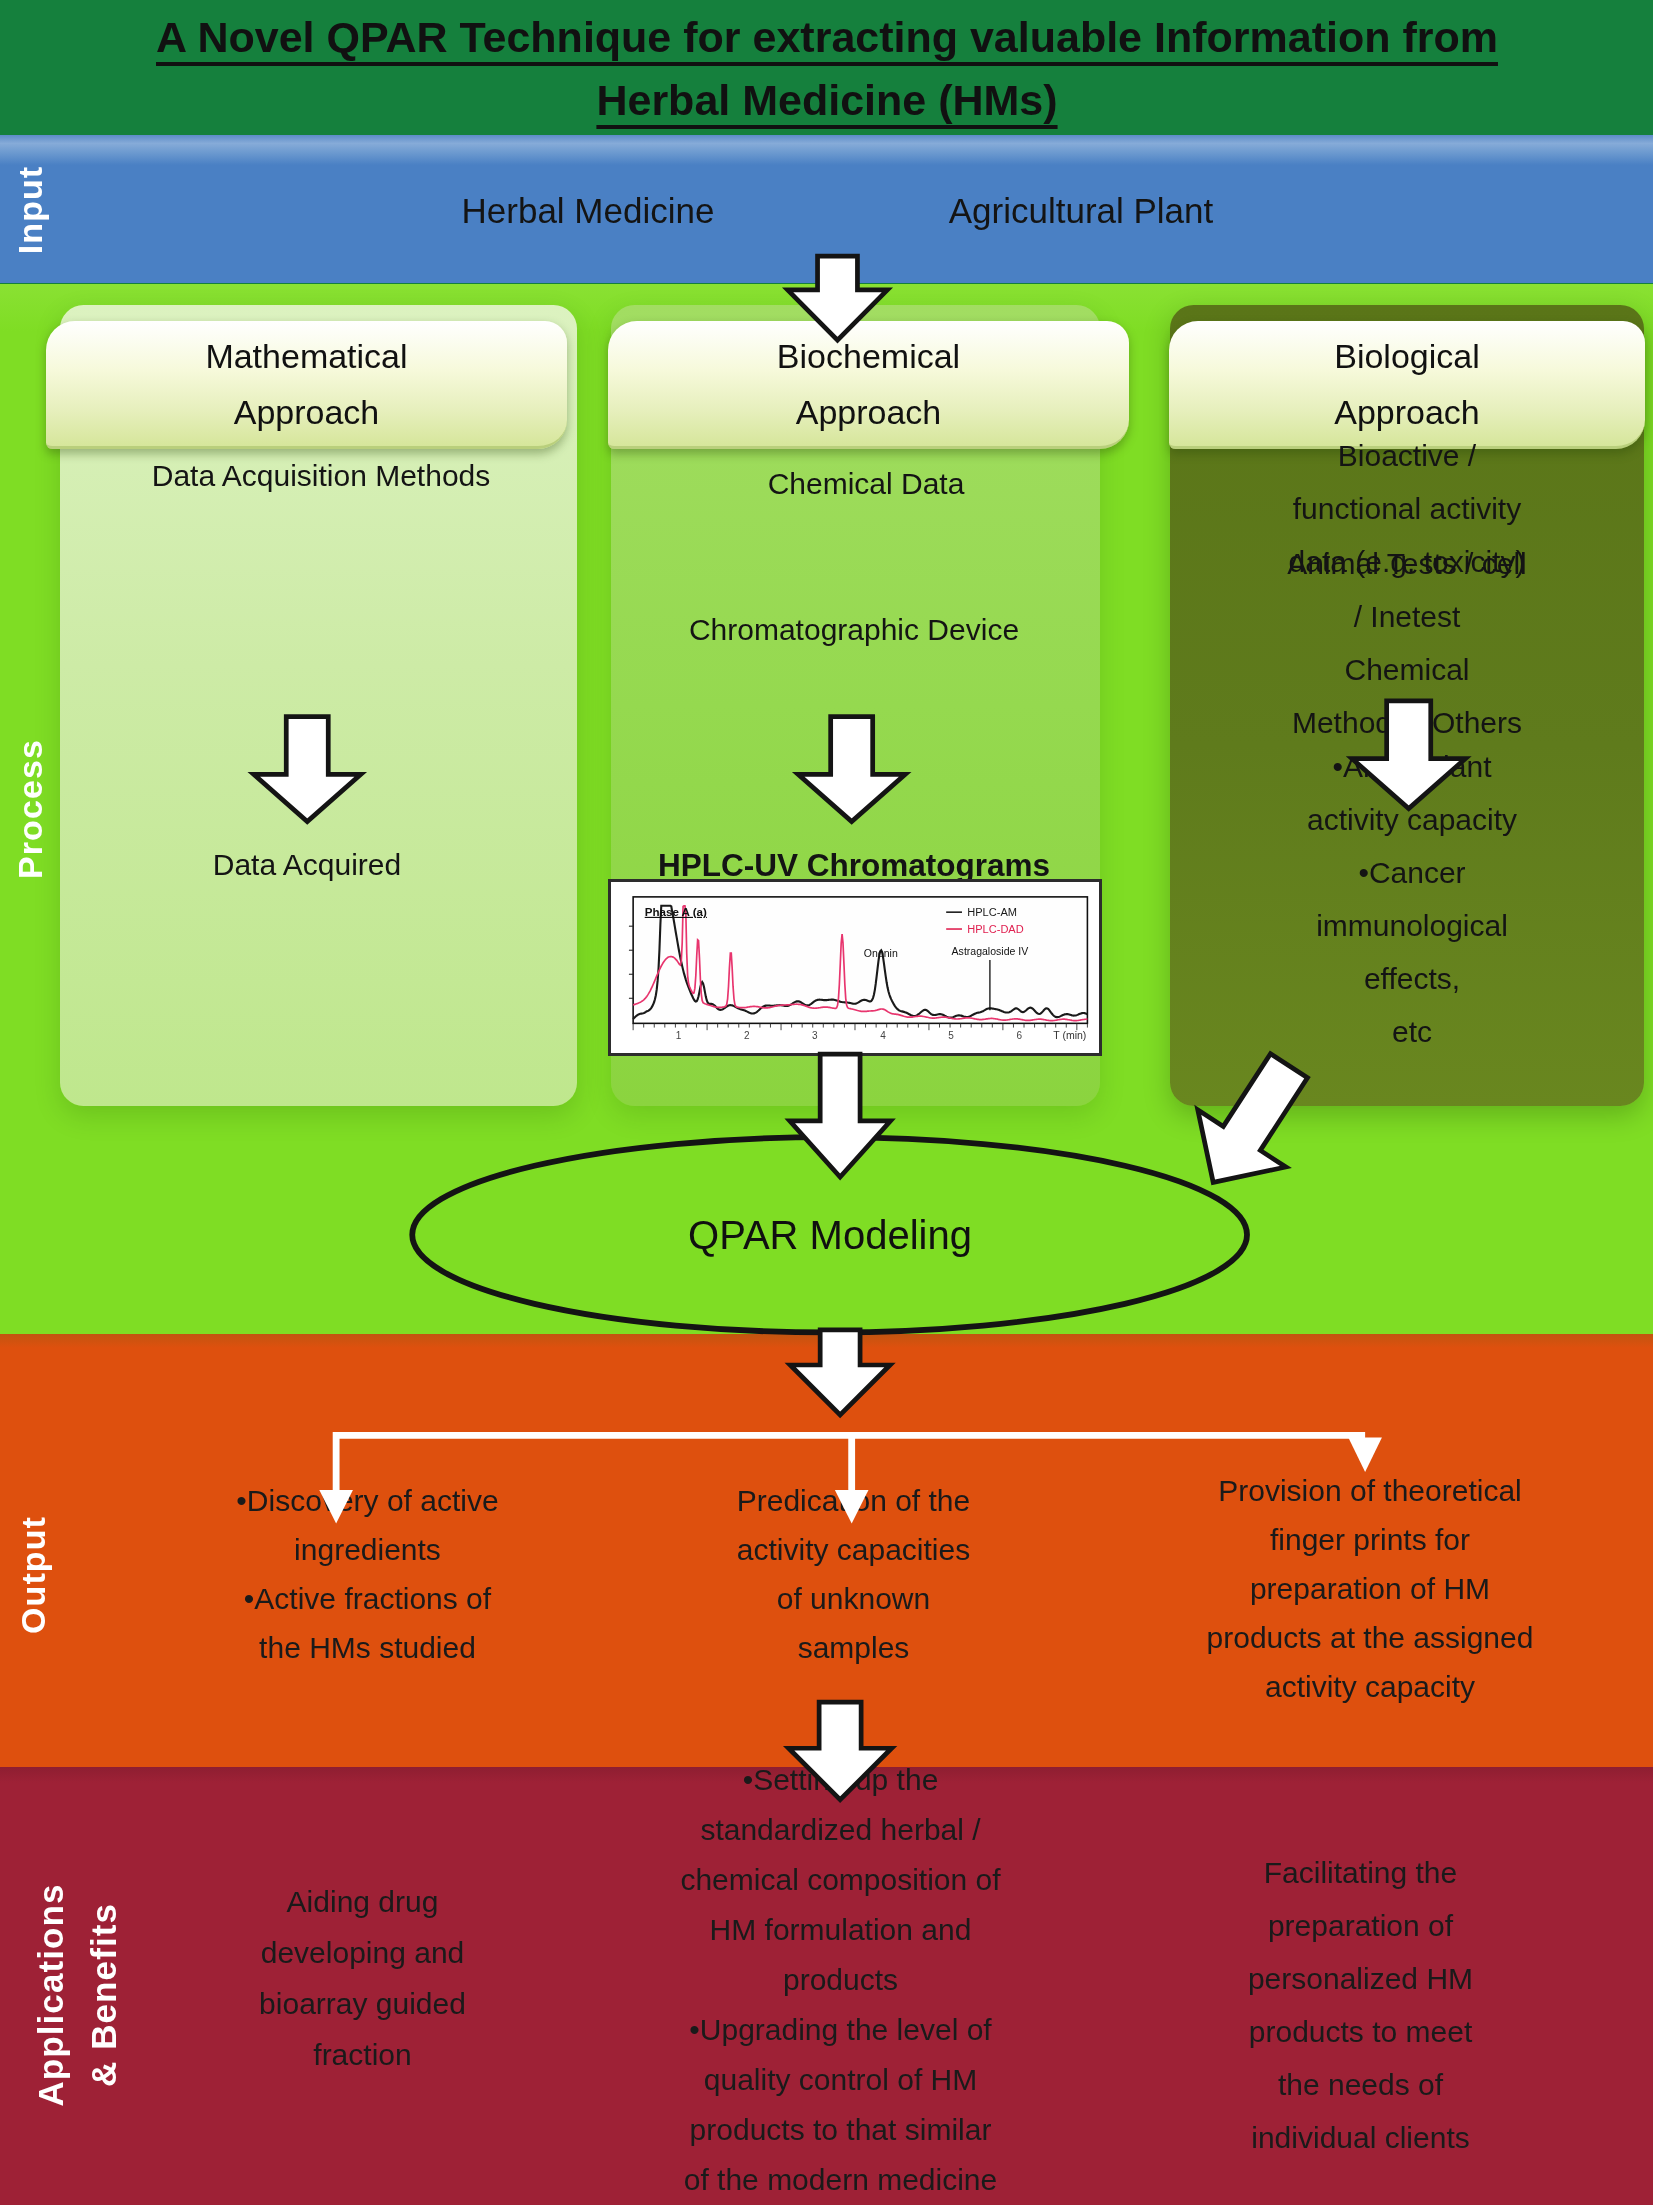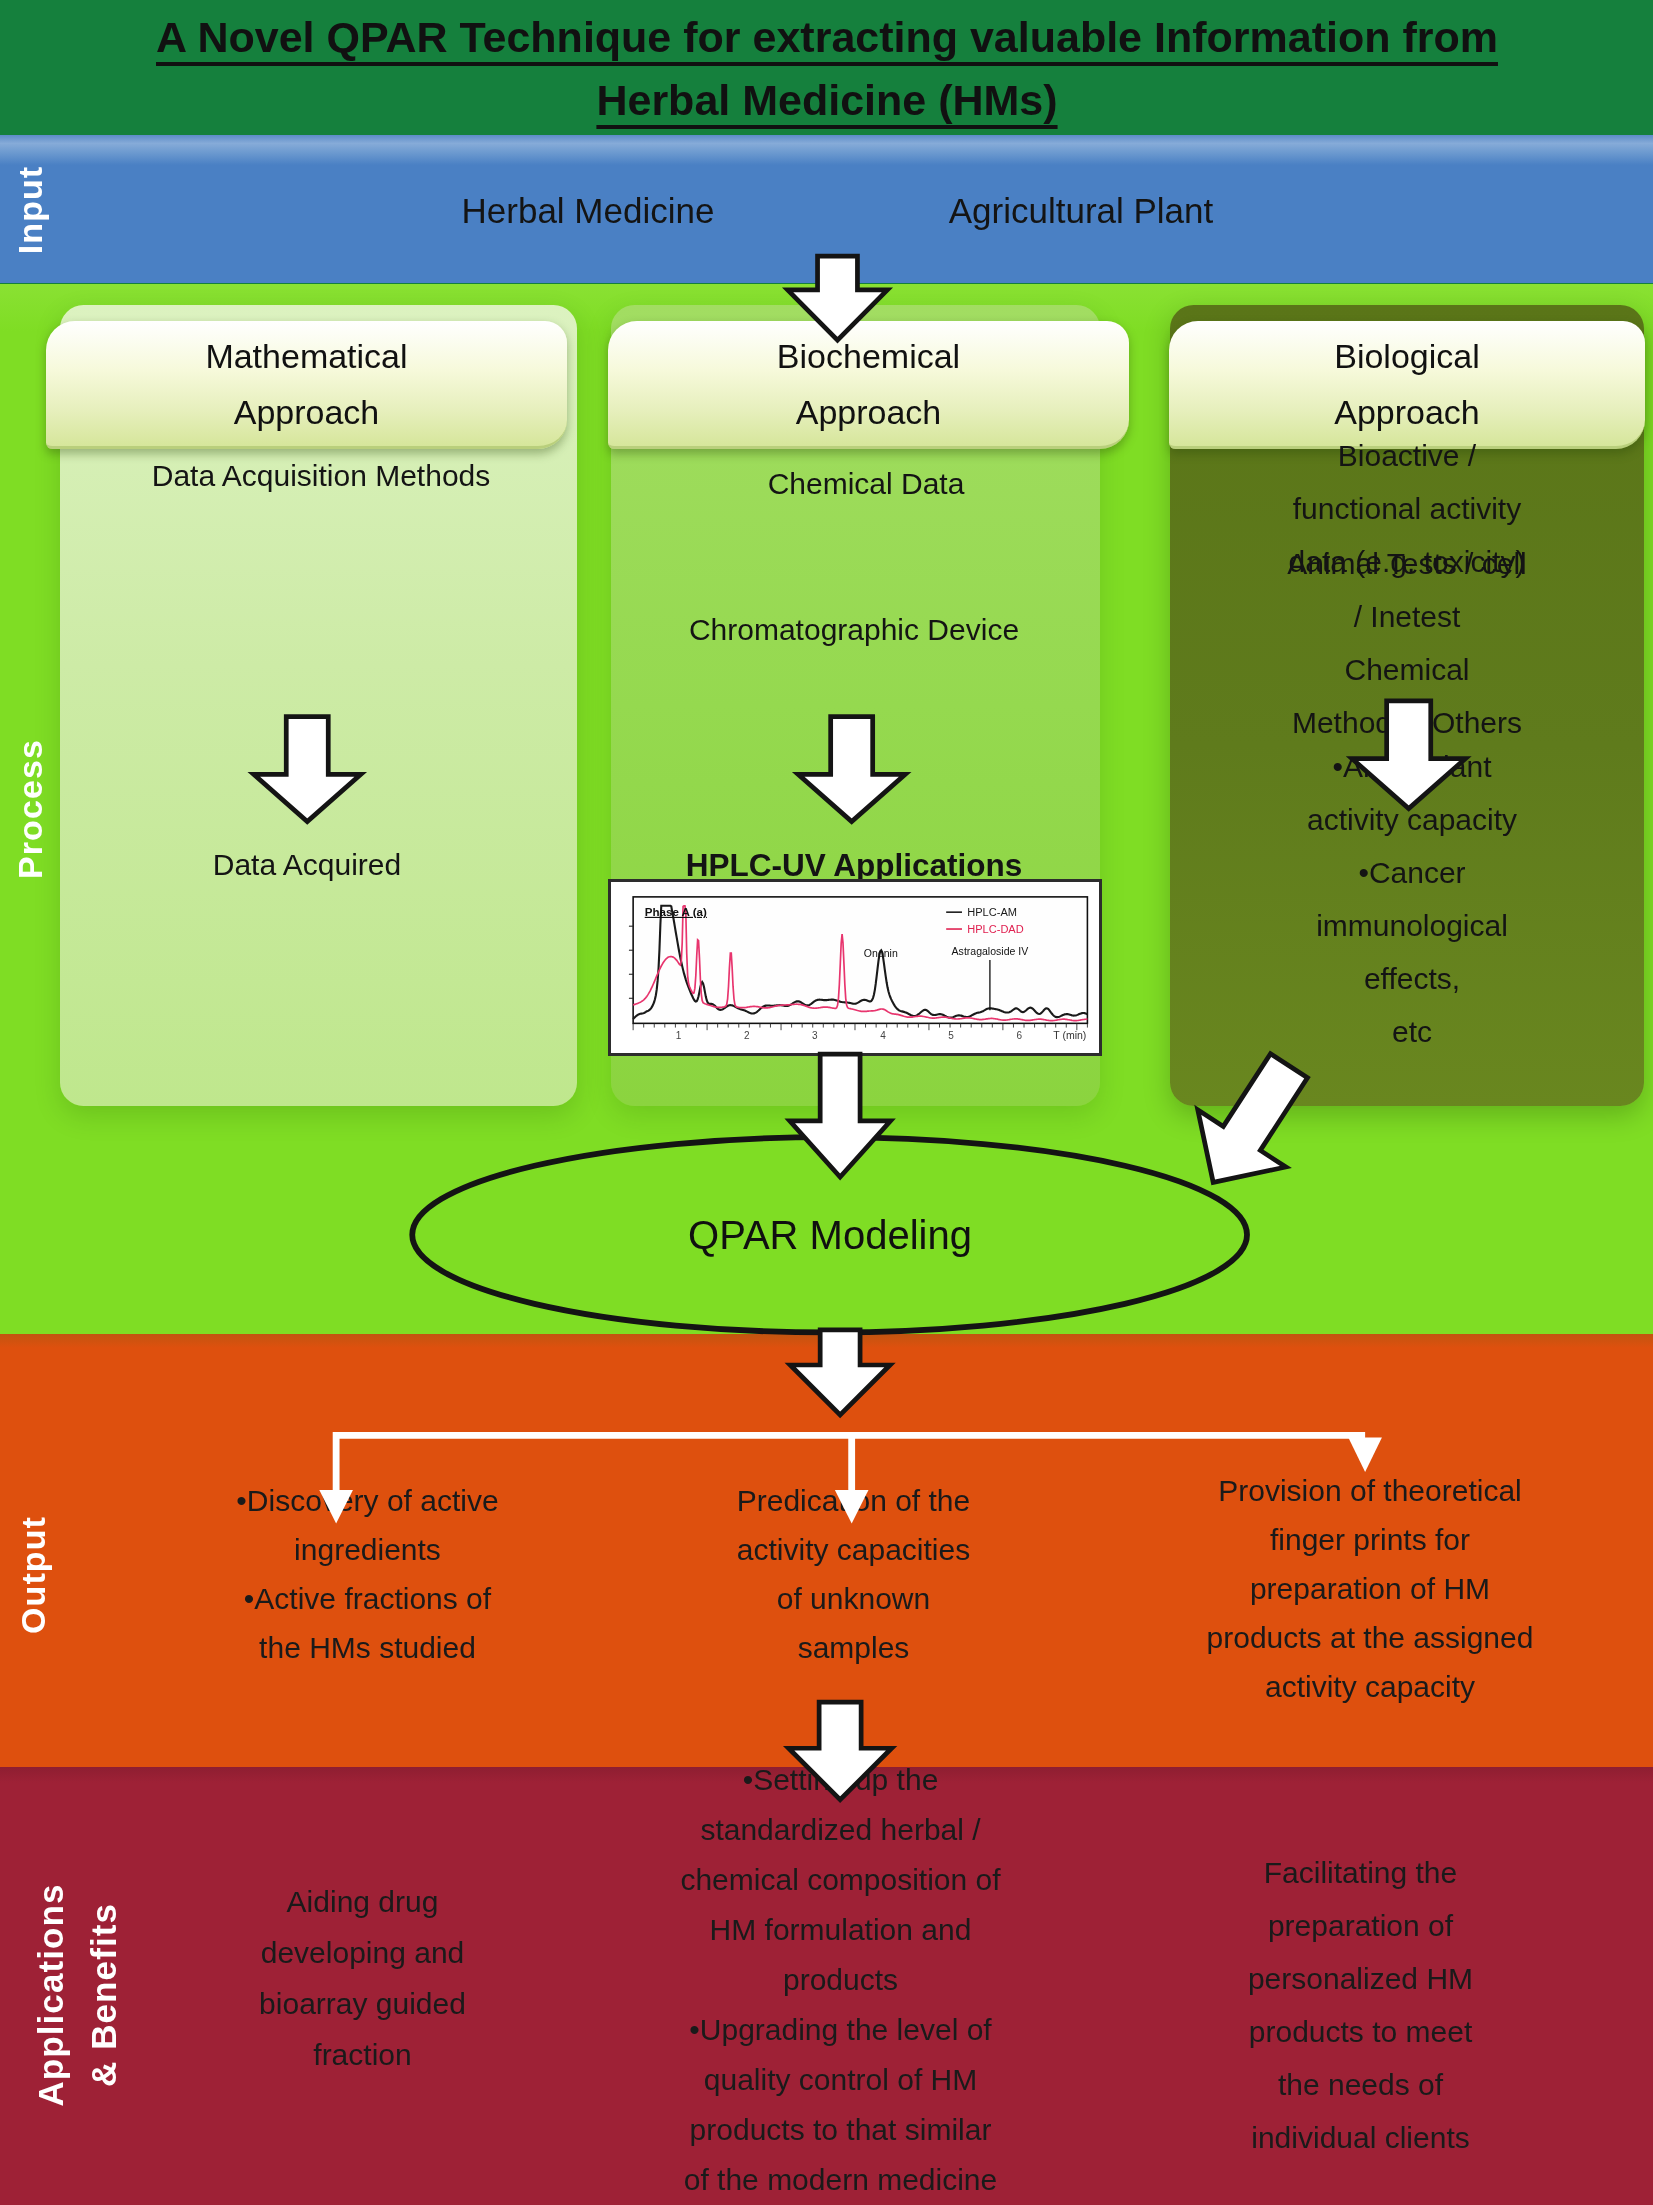--- a/index.html
+++ b/index.html
@@ -104,21 +104,21 @@
   <div class="abs center body-text" style="left:307px;top:475px;margin-left:14px;">Data Acquisition Methods</div>
   <div class="abs center body-text" style="left:866px;top:483px;">Chemical Data</div>
   <div class="abs center body-text preline" style="left:1407px;top:508px;">Bioactive / functional activity
 data (e.g. toxicity)</div>
 
   <div class="abs center body-text" style="left:854px;top:629px;">Chromatographic Device</div>
   <div class="abs center body-text preline" style="left:1407px;top:643px;">Animal Tests / cell / Inetest
 Chemical Methods / Others</div>
 
   <div class="abs center body-text" style="left:307px;top:864px;">Data Acquired</div>
-  <div class="abs center body-text" style="left:854px;top:865px;font-size:31.5px;font-weight:600;">HPLC-UV Applications</div>
+  <div class="abs center body-text" style="left:854px;top:865px;font-size:31.5px;font-weight:600;">HPLC-UV Chromatograms</div>
   <div class="abs center body-text preline" style="left:1412px;top:899px;">•Antioxidant activity capacity
 •Cancer immunological effects,
 etc</div>
 
   <div class="abs" id="chromatogram">
     <svg id="chrom-svg" viewBox="0 0 926 324" width="100%" height="100%">
       <rect x="42" y="28" width="862" height="240" fill="#fefefe" stroke="#101010" stroke-width="3"></rect>
       <g id="chrom-ticks">
           <line x1="42" x2="42" y1="268" y2="281" stroke="#222" stroke-width="1.6"></line>
           <line x1="62.04651162790698" x2="62.04651162790698" y1="268" y2="276" stroke="#222" stroke-width="1.6"></line>

